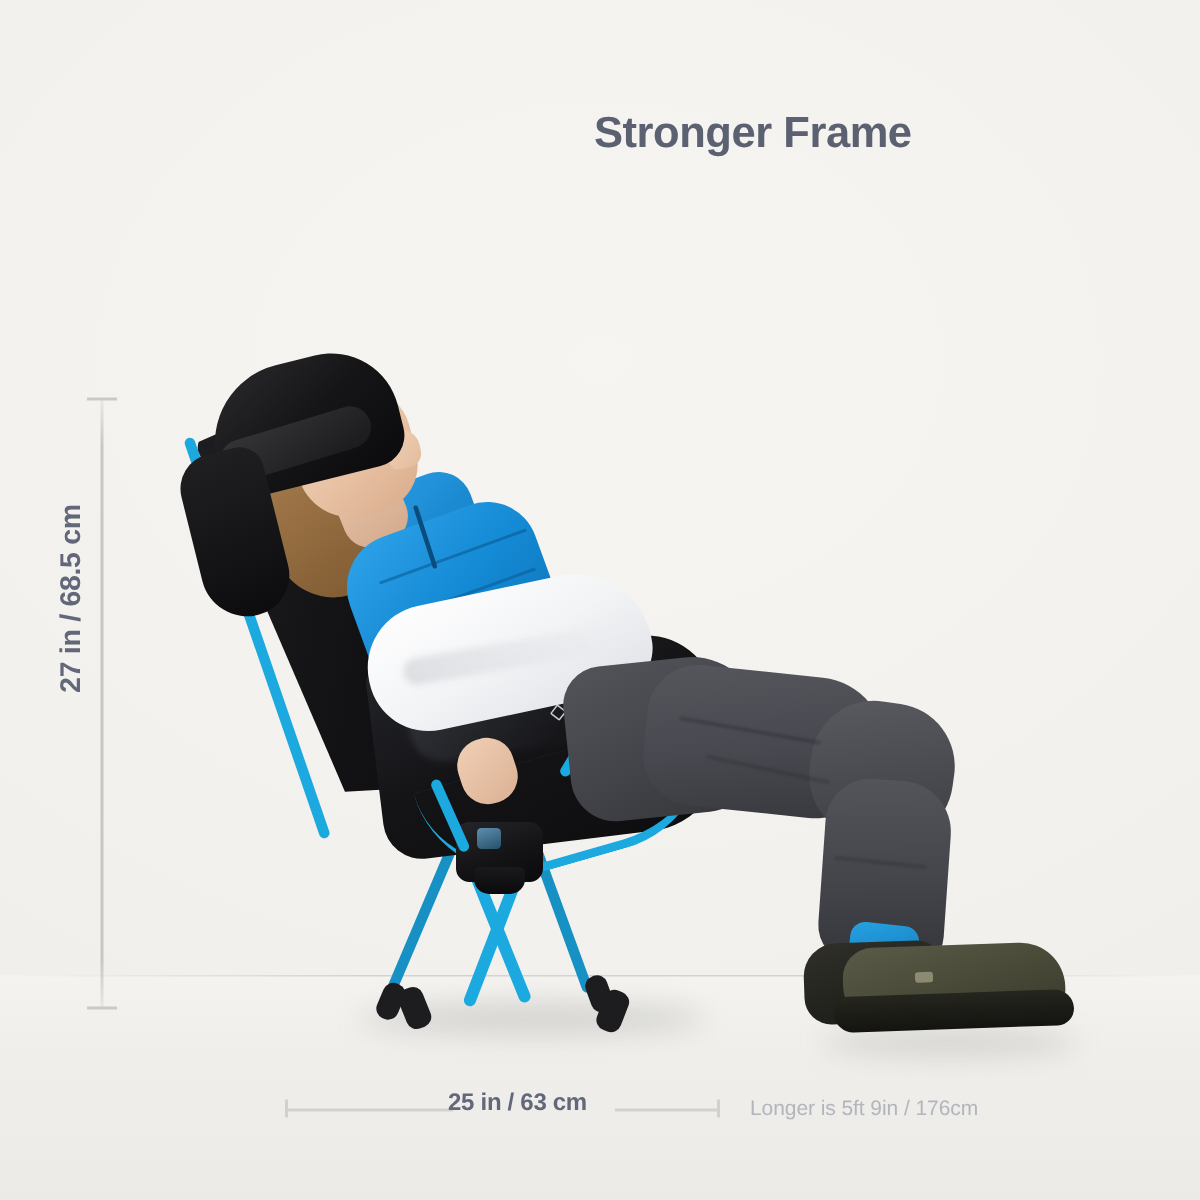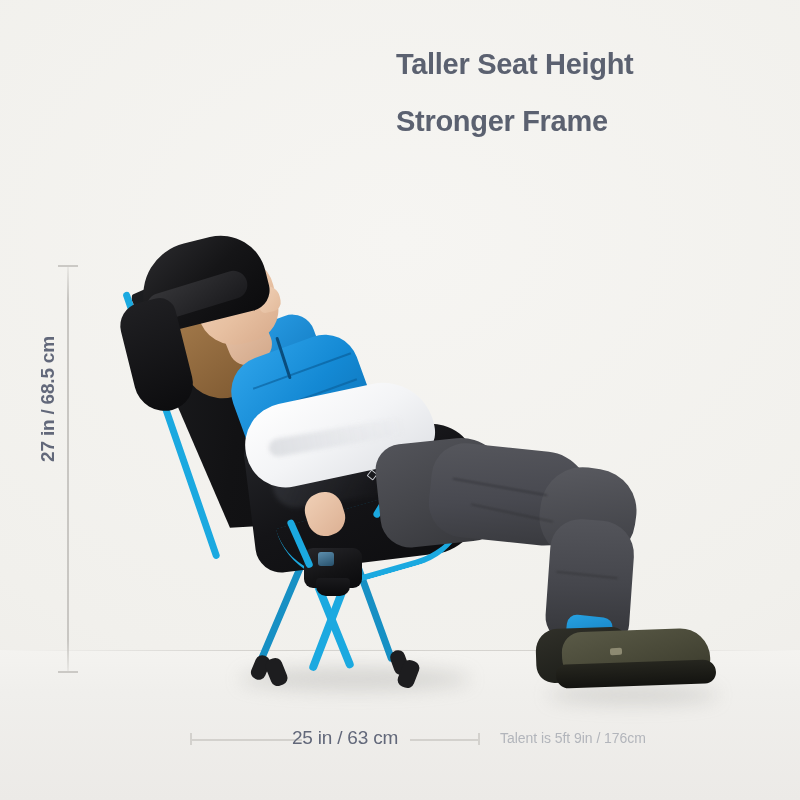--- a/index.html
+++ b/index.html
@@ -68,21 +68,21 @@
   }
   .hline.l{ left:190px; width:112px; }
   .hline.r{ left:410px; width:70px; }
   .htick{
     position:absolute; top:733px; width:2px; height:12px; background:#d3d1cd;
   }
   .htick.a{ left:190px; }
   .htick.b{ left:478px; }
   .hlabel{
     position:absolute; left:285px; top:727px; width:120px; text-align:center;
-    font-size:19px; font-weight:normal; color:#62687a; letter-spacing:-.2px;
+    font-size:16px; font-weight:bold; color:#62687a; letter-spacing:-.2px;
     white-space:nowrap;
   }
   .talent{
     position:absolute; left:500px; top:730px;
     font-size:14px; color:#b2b5bb; letter-spacing:-.05px; white-space:nowrap;
   }
 
   
   .photo{ position:absolute; left:0; top:0; width:800px; height:800px; }
   .photo > *{ position:absolute; }
@@ -276,32 +276,31 @@
     <div style="left:316px; top:578px; width:34px; height:18px;
                 background:linear-gradient(180deg,#1a1a1d,#0a0a0c);
                 border-radius:4px 4px 10px 10px;"></div>
 
     <div class="pole" style="left:286px; top:520px; width:7px; height:52px;
                 transform:rotate(-24deg); transform-origin:top center;"></div>
   </div>
 
   <div class="copy">
     <div>
-      <div class="h">Taller Seat Height</div>
     </div>
     <div class="blk2">
       <div class="h">Stronger Frame</div>
     </div>
   </div>
 
   <div class="vline"></div>
   <div class="vtick t"></div>
   <div class="vtick b"></div>
   <div class="vlabel">27 in / 68.5 cm</div>
 
   <div class="hline l"></div>
   <div class="hline r"></div>
   <div class="htick a"></div>
   <div class="htick b"></div>
   <div class="hlabel">25 in / 63 cm</div>
-  <div class="talent">Talent is 5ft 9in / 176cm</div>
+  <div class="talent">Longer is 5ft 9in / 176cm</div>
 
 </div>
 
 </body></html>

